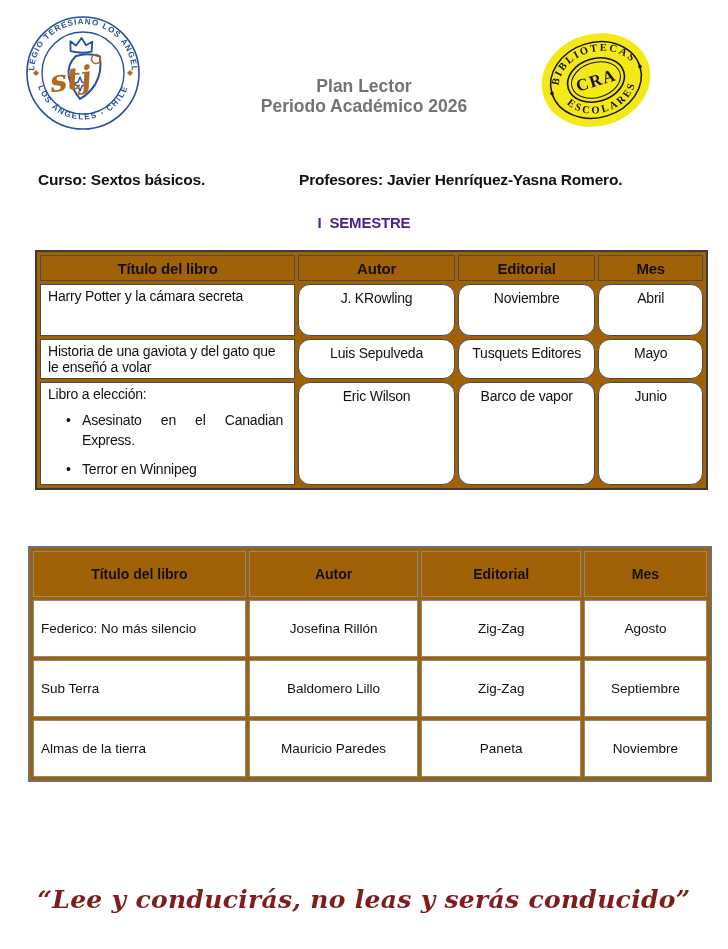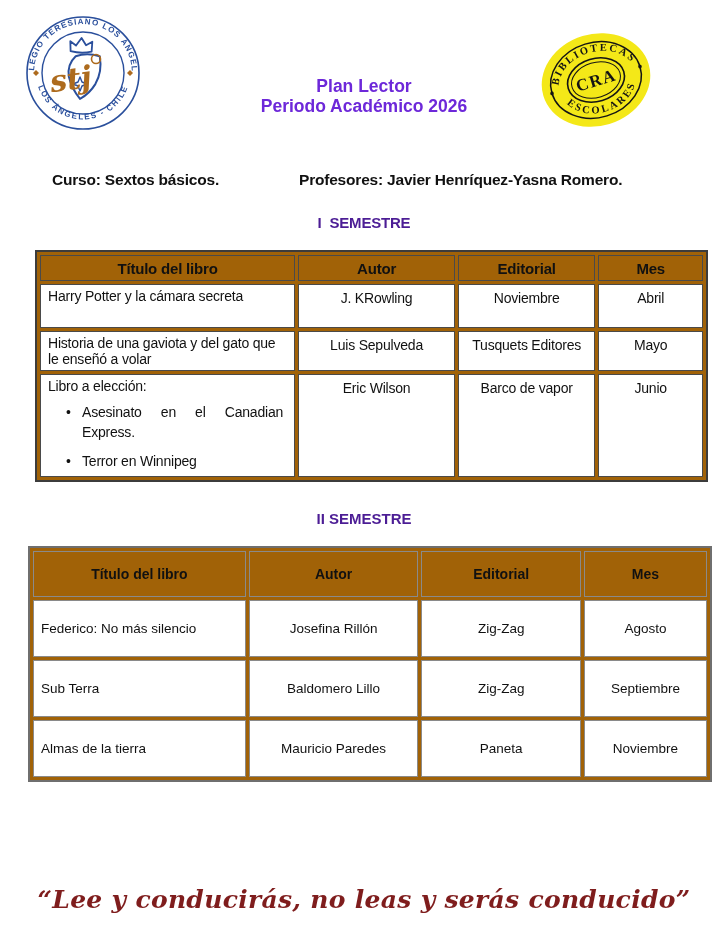--- a/index.html
+++ b/index.html
@@ -3,27 +3,27 @@
 <meta charset="utf-8">
 <style>
   html,body{margin:0;padding:0;background:#fff;}
   .page{
     position:relative;width:728px;height:949px;background:#ffffff;overflow:hidden;
     font-family:"Liberation Sans",sans-serif;color:#111;
   }
   
   .doc-title{
     position:absolute;left:0;top:76px;width:100%;text-align:center;
-    font-weight:bold;font-size:17.5px;line-height:20px;color:#6d28d9;
+    font-weight:bold;font-size:17.5px;line-height:20px;color:#737373;
   }
   .school-logo{position:absolute;left:22px;top:10px;}
   .cra-logo{position:absolute;left:530px;top:22px;}
   .meta-line{position:absolute;top:171px;left:0;width:100%;font-weight:bold;
     font-size:15.5px;letter-spacing:-0.2px;}
-  .meta-curso{position:absolute;left:52px;top:0;}
+  .meta-curso{position:absolute;left:38px;top:0;}
   .meta-prof{position:absolute;left:299px;top:0;}
   .sem-heading{
     position:absolute;left:0;width:100%;text-align:center;font-weight:bold;
     font-size:15px;white-space:pre;color:#4c1d95;
   }
   .sem1{top:214px;letter-spacing:-0.2px;}
   .sem2{top:510px;}
   
   table{border-collapse:separate;border-spacing:3px;table-layout:fixed;background:#a16207;}
   .t1{position:absolute;left:35px;top:250px;width:673px;border:2px solid #3c3c3c;
@@ -31,23 +31,23 @@
   .t1 td,.t1 th{border:1px solid #4a4a4a;}
   .t2{position:absolute;left:28px;top:546px;width:684px;border:2px solid #6f6f6f;
       font-size:13.5px;}
   .t2 td,.t2 th{border:1px solid #8a8a8a;}
   th{font-weight:bold;text-align:center;vertical-align:middle;padding:2px 4px;}
   .t1 th{font-size:15px;height:20px;}
   .t2 th{font-size:14px;height:40px;}
   td{padding:3px 7px;vertical-align:top;background:#fff;}
   .t2 td{vertical-align:middle;padding:20px 7px;}
   td.c{text-align:center;}
-  .t1 td.c{vertical-align:top;padding-top:5px;}
+  .t1 td.c{vertical-align:top;padding-top:5px;border-radius:12px;}
   .t2 td.c{vertical-align:middle;}
-  .rh1{height:44px}.rh2{height:40px}.rh3{height:100px}
+  .rh1{height:52px}.rh2{height:40px}.rh3{height:100px}
   .sh1{height:28px}.sh2{height:28px}.sh3{height:140px}.sh4{height:20px}
   .cell-top{vertical-align:top;}
   .bullet{position:relative;margin:8px 0 2px 34px;padding-right:4px;text-align:justify;line-height:1.45;}
   .bullet::before{content:"\2022";position:absolute;left:-16px;top:0;}
   .criteria{font-style:italic;white-space:pre-line;line-height:1.5;margin-top:1px;}
   
   .quote{
     position:absolute;left:0;top:885px;width:100%;text-align:center;
     font-family:"DejaVu Serif",serif;font-weight:bold;font-style:italic;
     font-size:25px;letter-spacing:0.3px;
@@ -152,21 +152,20 @@
         <div class="bullet">Asesinato en el Canadian Express.</div>
         <div class="bullet">Terror en Winnipeg</div>
       </td>
       <td class="c">Eric Wilson</td>
       <td class="c">Barco de vapor</td>
       <td class="c">Junio</td>
     </tr>
   </tbody>
     </table>
 
-  <div class="sem-heading sem2">II SEMESTRE</div>
 
   <table class="t2">
     <colgroup>
       <col style="width:32%">
         <col style="width:25.5%">
         <col style="width:24%">
         <col style="width:18.5%">
     </colgroup>
     <tbody>
         <tr>

